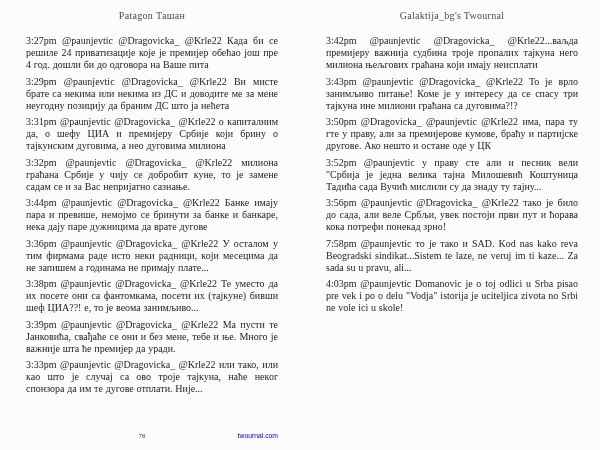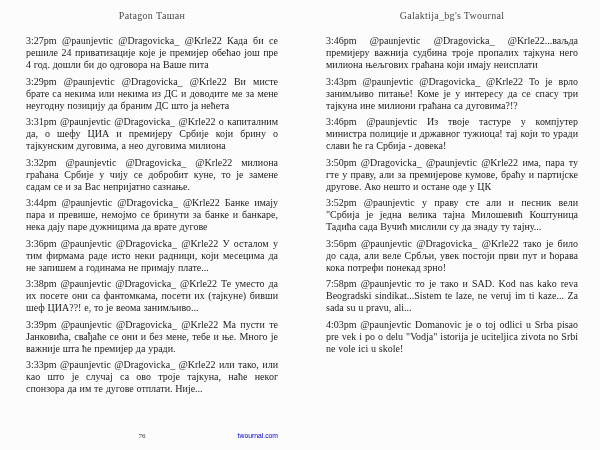--- a/index.html
+++ b/index.html
@@ -82,23 +82,22 @@
       </div>
     <div class="page-footer">
       <span class="page-num">76</span>
       <a class="footer-link" href="#">twournal.com</a>
     </div>
   </div>
 
   <div class="page">
     <div class="page-header">Galaktija_bg's Twournal</div>
     <div class="entries">
-        <p class="entry">3:46pm  @paunjevtic  @Dragovicka_  @Krle22...ваљда премијеру важнија судбина троје пропалих тајкуна него милиона њељгових граћана који имају неисплати</p>
+        <p class="entry">3:42pm  @paunjevtic  @Dragovicka_  @Krle22...ваљда премијеру важнија судбина троје пропалих тајкуна него милиона њељгових граћана који имају неисплати</p>
         <p class="entry">3:43pm  @paunjevtic  @Dragovicka_  @Krle22 То је врло занимљиво питање! Коме је у интересу да се спасу три тајкуна ине милиони граћана са дуговима?!?</p>
-        <p class="entry">3:46pm  @paunjevtic Из твоје тастуре у компјутер министра полиције и државног тужиоца! тај који то уради слави ће га Србија - довека!</p>
         <p class="entry">3:50pm  @Dragovicka_  @paunjevtic  @Krle22 има, пара ту гте у праву, али за премијерове кумове, браћу и партијске другове. Ако нешто и остане оде у ЦК</p>
         <p class="entry">3:52pm  @paunjevtic у праву сте али и песник вели "Србија је једна велика тајна Милошевић Коштуница Тадића сада Вучић мислили су да знаду ту тајну...</p>
         <p class="entry">3:56pm  @paunjevtic  @Dragovicka_  @Krle22 тако је било до сада, али веле Србљи, увек постоји први пут и ћорава кока потрефи понекад зрно!</p>
         <p class="entry">7:58pm  @paunjevtic то је тако и SAD. Kod nas kako reva Beogradski sindikat...Sistem te laze, ne veruj im ti kaze... Za sada su u pravu, ali...</p>
         <p class="entry">4:03pm  @paunjevtic Domanovic je o toj odlici u Srba pisao pre vek i po o delu "Vodja" istorija je uciteljica zivota no Srbi ne vole ici u skole!</p>
       </div>
   </div>
 
 </div>
 

